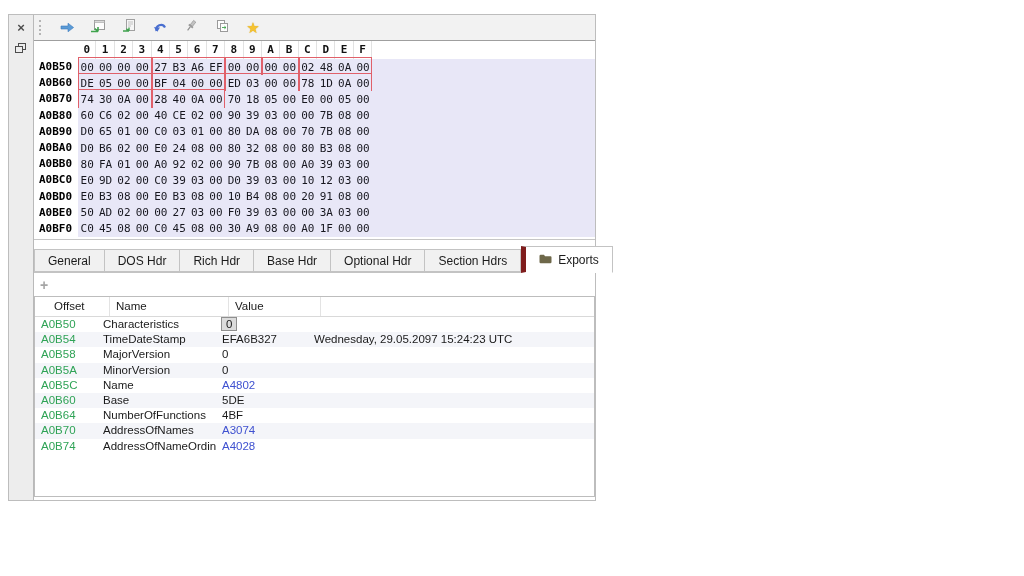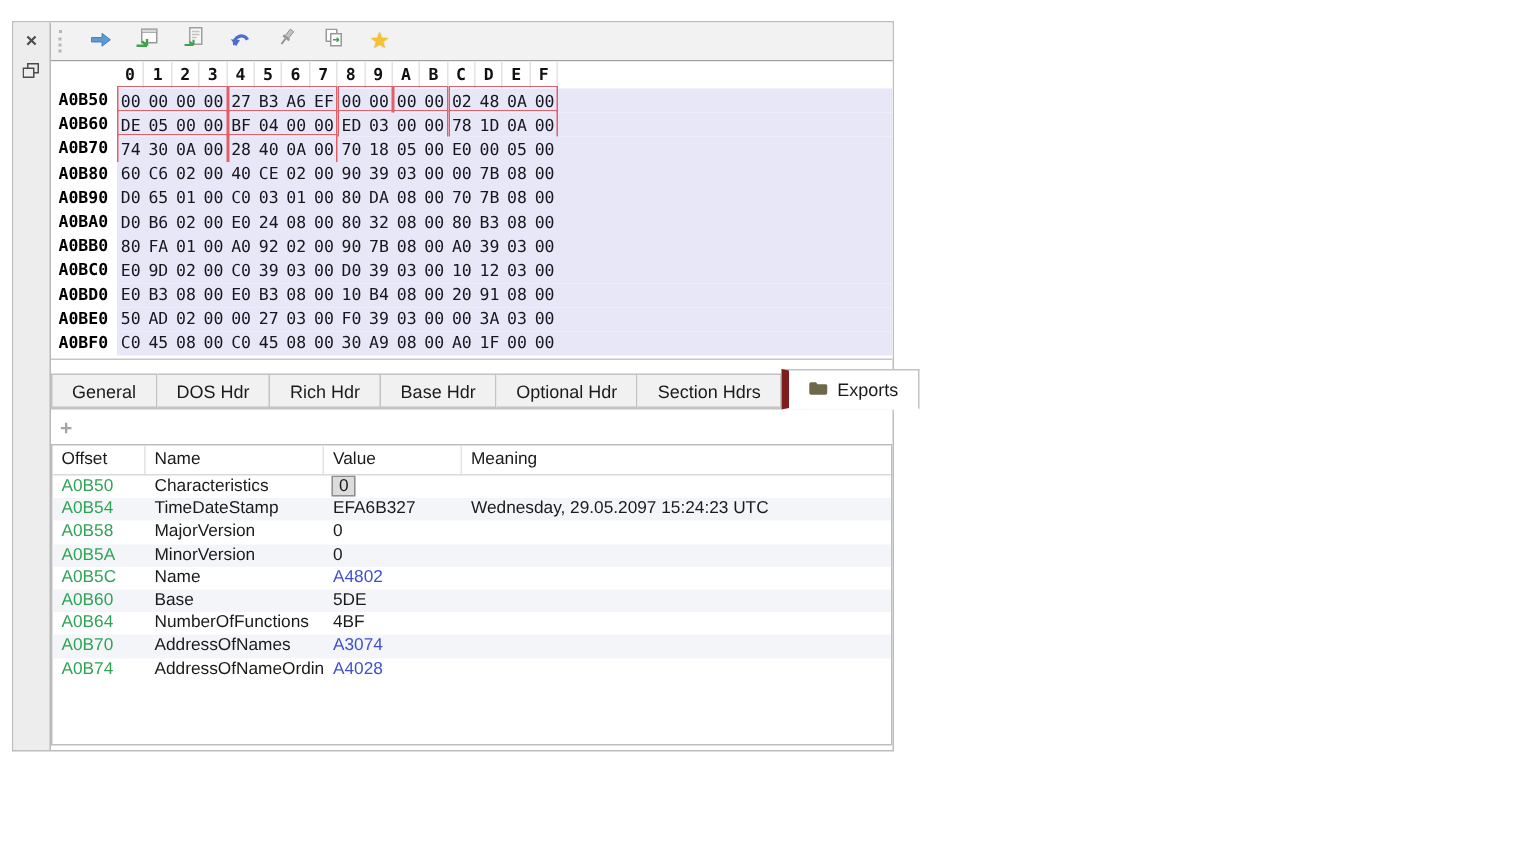--- a/index.html
+++ b/index.html
@@ -66,21 +66,21 @@
   }
   .move-row{height:23px;flex:none;display:flex;align-items:center;padding-left:6px;}
   .move-icon{color:#a5a5a5;font-weight:bold;font-size:14px;line-height:14px;}
   .move-icon::before{content:"+";}
   
   .table-panel{
     flex:1;margin-bottom:3px;border:1px solid #bdbdbd;background:#fff;
     box-sizing:border-box;display:flex;flex-direction:column;overflow:hidden;
     font-size:11.5px;color:#1a1a1a;
   }
-  .t-header{display:flex;height:19px;flex:none;border-bottom:1px solid #d9d9d9;}
+  .t-header{display:flex;height:19px;flex:none;border-bottom:1px solid #d9d9d9;padding-left:13px;}
   .th{
     box-sizing:border-box;padding-left:6px;line-height:18px;height:100%;
     border-right:1px solid #e3e3e3;white-space:nowrap;overflow:hidden;
   }
   .c0{width:62px;flex:none;}
   .c1{width:119px;flex:none;}
   .c2{width:92px;flex:none;}
   .c3{flex:1;border-right:none;}
   .t-body{flex:1;}
   .trow{display:flex;height:15.2px;line-height:15.2px;}
@@ -529,21 +529,20 @@
         </div>
       </div>
     <div class="move-row">
       <span class="move-icon"></span>
     </div>
     <div class="table-panel">
       <div class="t-header" id="table-header">
           <span class="th c0">Offset</span>
           <span class="th c1">Name</span>
           <span class="th c2">Value</span>
-          <span class="th c3">Meaning</span>
         </div>
       <div class="t-body" id="table-rows">
           <div class="trow">
             <span class="td off c0">A0B50</span>
             <span class="td c1">Characteristics</span>
             <span class="td c2"><span class="selbox">0</span></span>
             <span class="td c3"></span>
           </div>
           <div class="trow">
             <span class="td off c0">A0B54</span>

